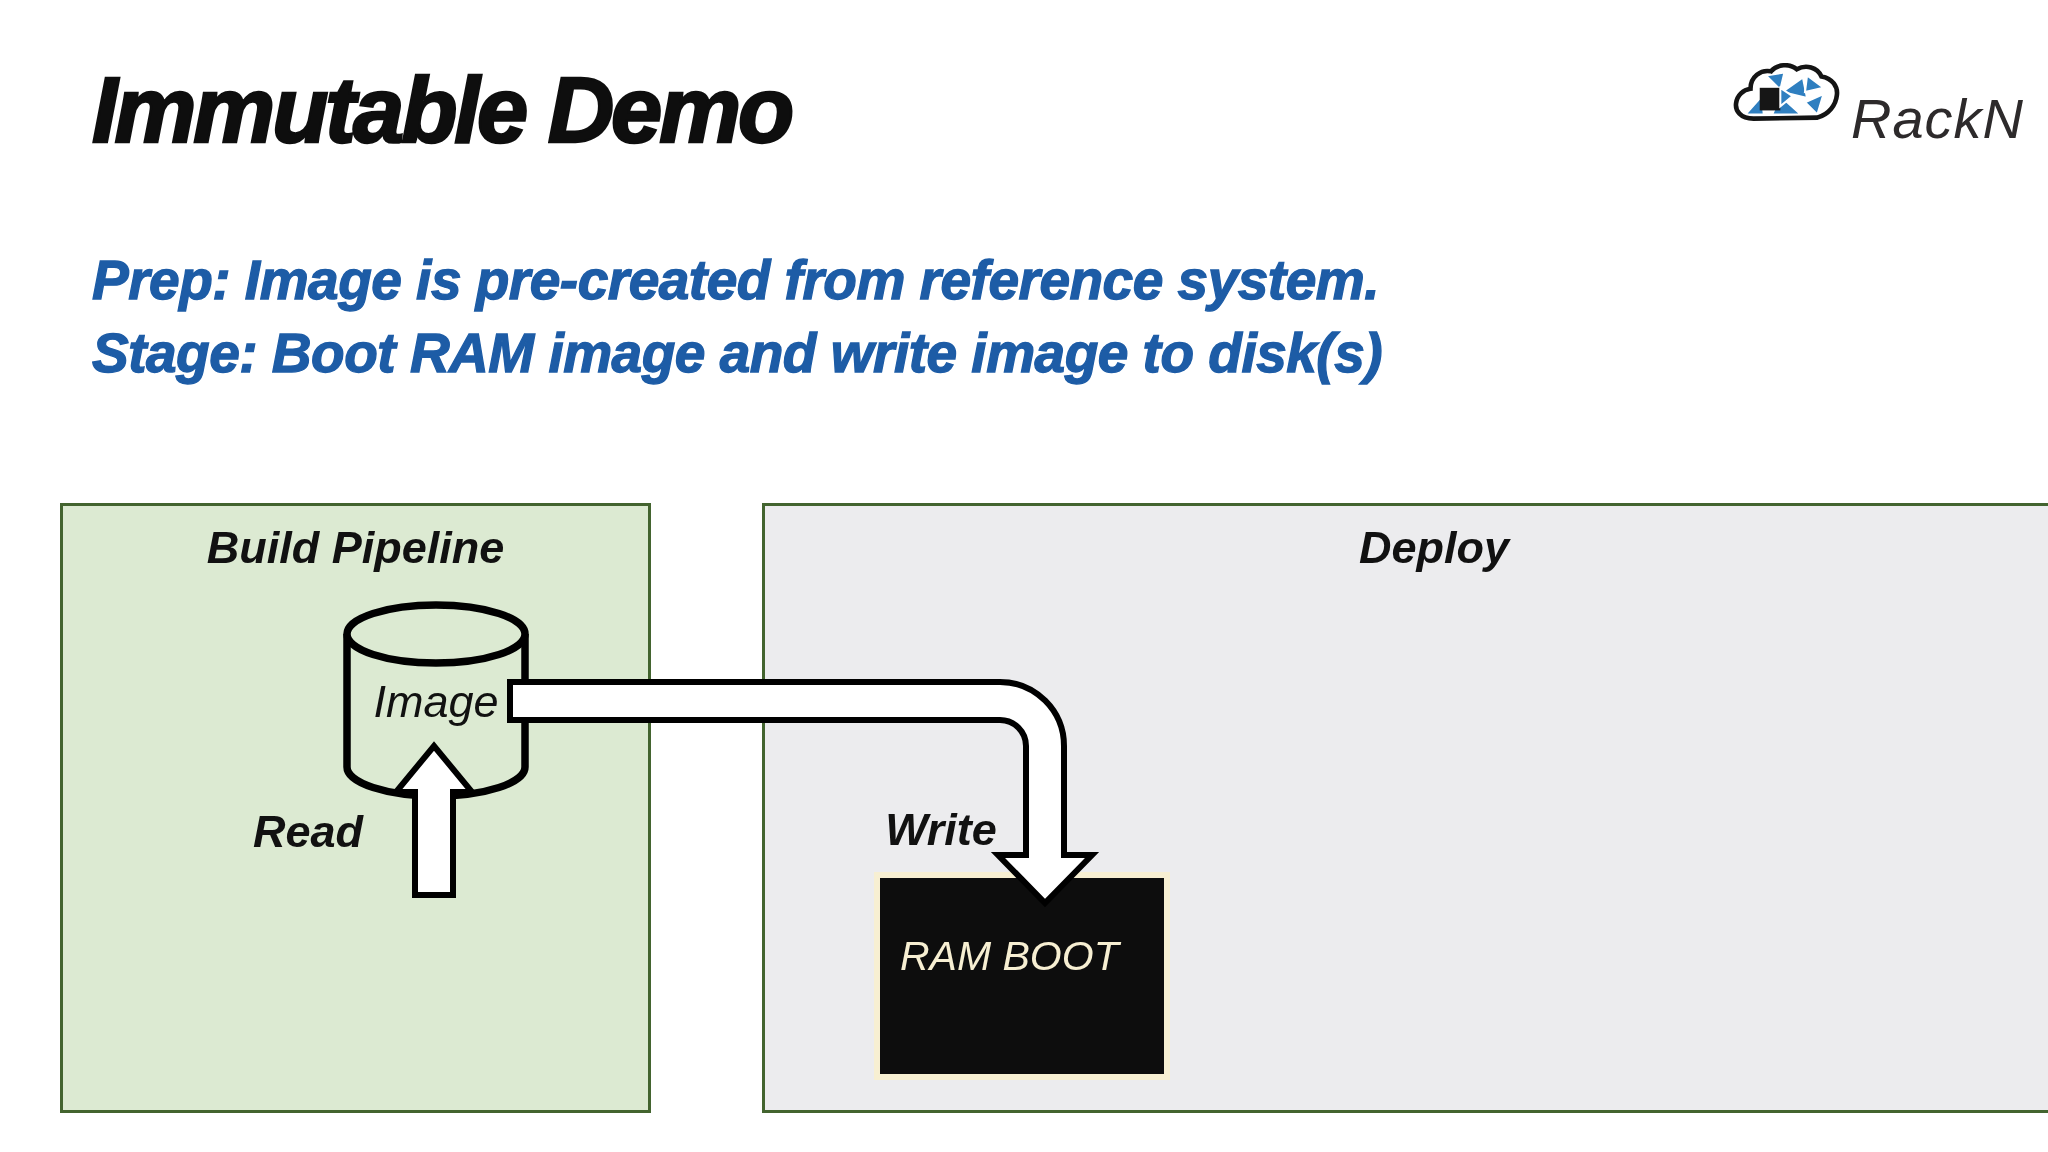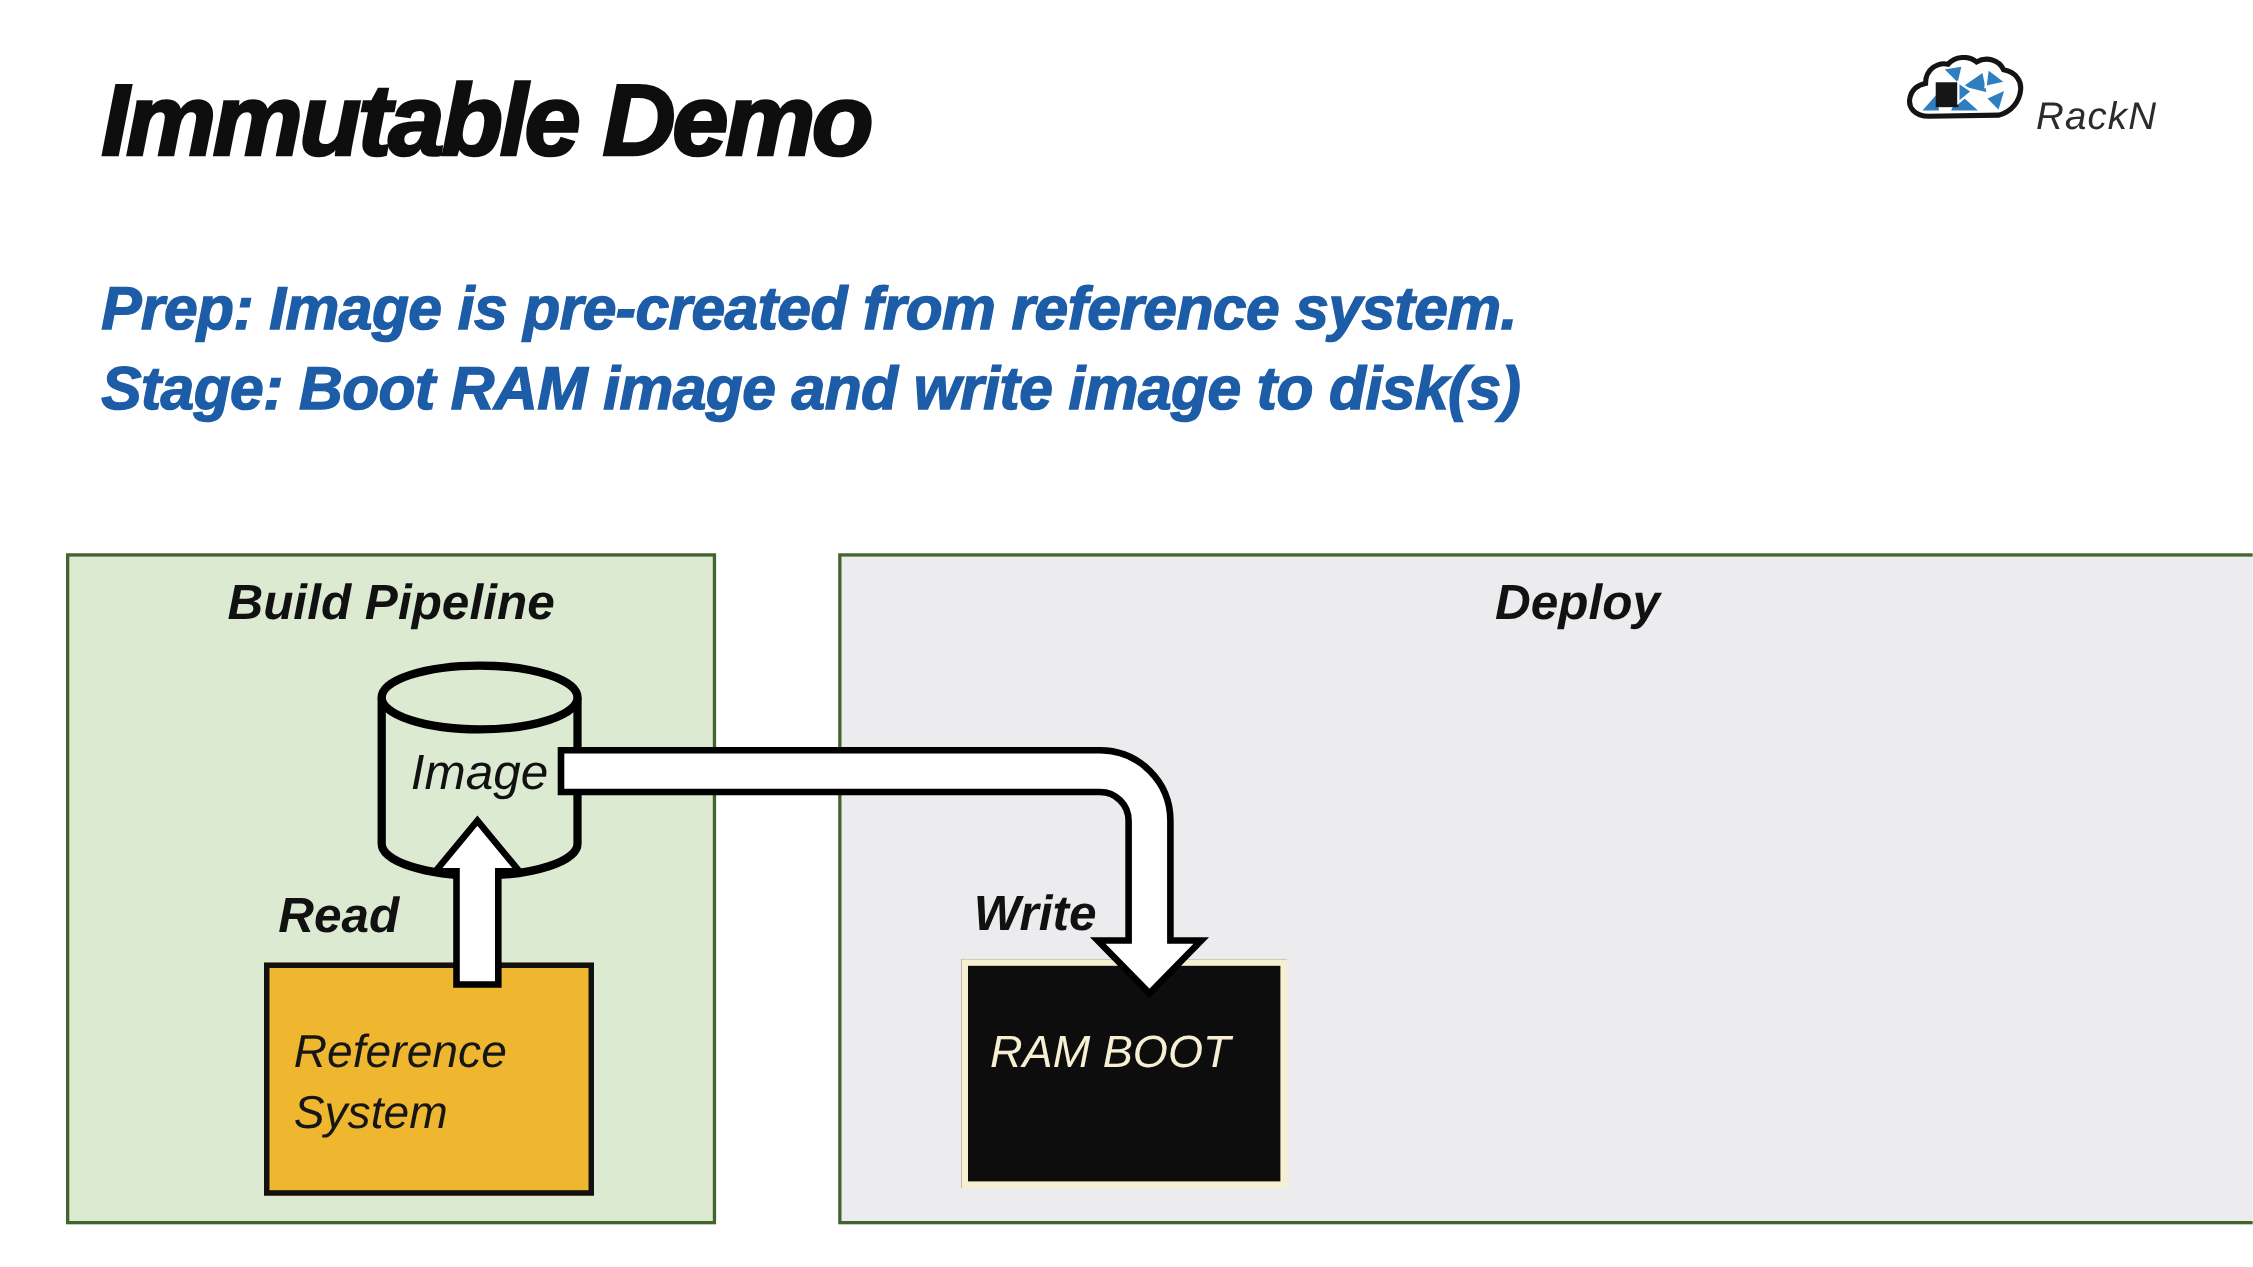--- a/index.html
+++ b/index.html
@@ -17,21 +17,21 @@
     position:absolute; left:92px; top:244px;
     font-size:55px; font-weight:bold; line-height:73px; letter-spacing:-0.5px;
     color:var(--c-accent_blue); -webkit-text-stroke:1.3px var(--c-accent_blue);
     white-space:nowrap;
   }
   .logo {
     position:absolute; left:1733px; top:38px;
     display:flex; align-items:center; gap:10px;
   }
   .logo-text {
-    font-size:35px; color:#2d2a2b; letter-spacing:1px; font-weight:500;margin-top:48px;
+    font-size:56px; color:#2d2a2b; letter-spacing:1px; font-weight:500;margin-top:48px;
   }
   .zone {
     position:absolute; top:503px; height:610px; box-sizing:border-box;
     border:3px solid var(--c-zone_border);
   }
   .zone-build { left:60px;  width:591px;  background:var(--c-zone_green); }
   .zone-deploy{ left:762px; width:1344px; background:var(--c-zone_gray); }
   .zone-label {
     margin-top:16px; text-align:center;
     font-size:45px; font-weight:bold; color:#111;
@@ -103,24 +103,20 @@
   </div>
 
   <section class="zone zone-build">
     <div class="zone-label">Build Pipeline</div>
   </section>
 
   <section class="zone zone-deploy">
     <div class="zone-label">Deploy</div>
   </section>
 
-  <div class="node refbox">
-    <div>Reference</div>
-    <div>System</div>
-  </div>
 
   <div class="node targetbox">
     <div>RAM BOOT</div>
   </div>
 
   <svg class="overlay" viewBox="0 0 2048 1152">
 
     <g>
       <path class="cyl" d="M347 634 L347 767 A89 29 0 0 0 525 767 L525 634"></path>
       <ellipse class="cyl" cx="436" cy="634" rx="89" ry="29"></ellipse>

